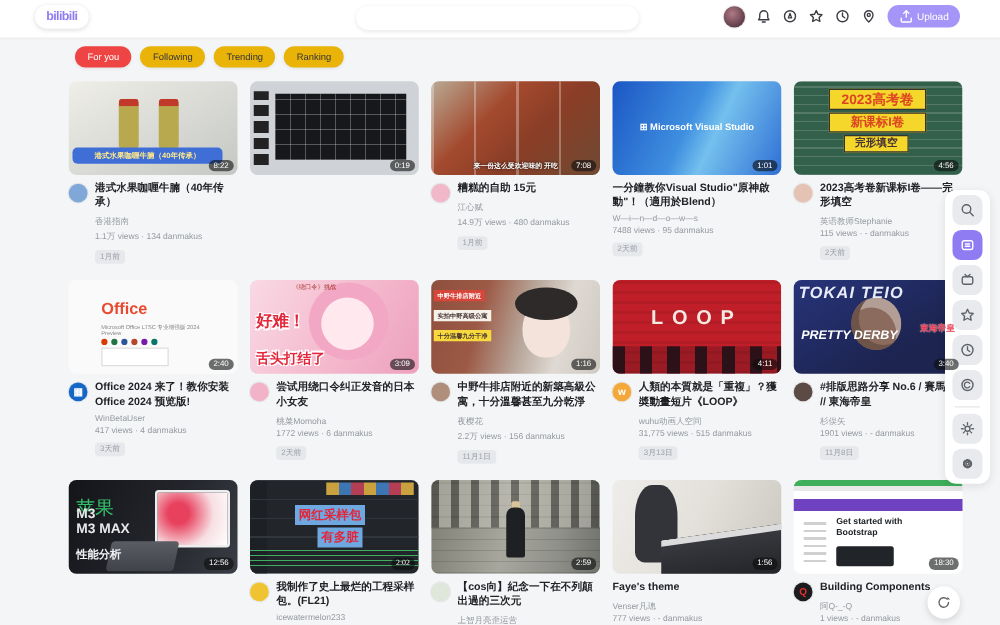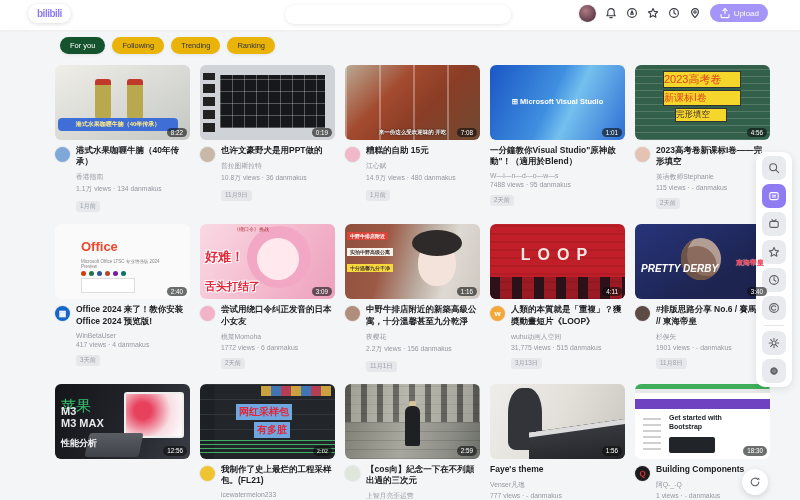--- a/index.html
+++ b/index.html
@@ -19,21 +19,21 @@
   .hdr-avatar{width:17px;height:17px;border-radius:50%;background:radial-gradient(circle at 40% 35%,#b07a86,#5a3a46 75%);
     box-shadow:0 0 0 1px #eee;cursor:pointer;}
   .hdr-ic{color:#3a3c42;display:flex;cursor:pointer;}
   .upload-btn{height:18px;padding:0 9px;border-radius:10px;background:#a695f8;color:#fff;font-size:8px;
     display:flex;align-items:center;gap:3px;border:none;cursor:pointer;}
 
   
   .tabs{display:flex;gap:7px;margin:7px 0 0 60px;}
   .tab{height:17px;padding:0 10px;border-radius:10px;background:#eab308;box-shadow:0 1px 3px rgba(0,0,0,.08);
     font-size:7.5px;color:#31343a;display:flex;align-items:center;cursor:pointer;}
-  .tab.active{background:#14532d;color:#fff;}
+  .tab.active{background:#ef4444;color:#fff;}
 
   
   .grid{margin:11px 0 0 55px;width:715px;display:grid;grid-template-columns:repeat(5,135px);column-gap:10px;row-gap:12px;}
   .card{width:135px;cursor:pointer;}
   .thumb{position:relative;height:75px;border-radius:6px;overflow:hidden;background:#ccc;}
   .dur{position:absolute;right:3px;bottom:3px;font-size:6.3px;line-height:1.5;background:rgba(12,13,14,.6);
     color:#fff;padding:0 4px;border-radius:5px;z-index:9;}
   .ov{position:absolute;z-index:5;}
   .meta{position:relative;padding-top:5px;}
   .avatar{position:absolute;left:0;top:7px;width:15px;height:15px;border-radius:50%;display:flex;align-items:center;
@@ -75,21 +75,21 @@
   .thumb--buffet{background:linear-gradient(135deg,#b9aa95 0%,#a34a2e 35%,#8a3d26 60%,#6f4a33 100%);}
   .thumb--buffet::before{content:'';position:absolute;inset:0;
     background:repeating-linear-gradient(90deg,rgba(255,255,255,.30) 0 2px,transparent 2px 34px);}
   .thumb--buffet .ov-0{left:2px;right:2px;bottom:4px;color:#fff;font-size:5.5px;font-weight:700;text-align:center;
     text-shadow:0 0 2px #000;}
 
   .thumb--vs{background:linear-gradient(115deg,#1b56c4,#3f8fe0 45%,#74c0ee 60%,#2f6fd4);}
   .thumb--vs .ov-0{left:0;right:0;top:32px;text-align:center;color:#fff;font-size:7.5px;font-weight:600;}
 
   .thumb--gaokao{background:#33604a;background-image:repeating-linear-gradient(0deg,rgba(255,255,255,.16) 0 1px,transparent 1px 7px);}
-  .thumb--gaokao .ov{left:28px;width:76px;background:#f5d62a;text-align:left;border:1px solid #333;font-weight:400;}
+  .thumb--gaokao .ov{left:28px;width:76px;background:#f5d62a;text-align:center;border:1px solid #333;font-weight:700;}
   .thumb--gaokao .ov-0{top:6px;color:#d42;font-size:11px;}
   .thumb--gaokao .ov-1{top:25px;color:#d42;font-size:10px;}
   .thumb--gaokao .ov-2{top:43px;left:40px;width:50px;color:#433;font-size:8.5px;}
 
   .thumb--office{background:#fafafa;}
   .thumb--office::before{content:'';position:absolute;left:26px;bottom:6px;width:52px;height:13px;background:#fff;border:1px solid #ddd;}
   .thumb--office::after{content:'';position:absolute;left:26px;top:47px;width:5px;height:5px;border-radius:50%;background:#d83b01;
     box-shadow:8px 0 0 #217346,16px 0 0 #2b579a,24px 0 0 #b7472a,32px 0 0 #7719aa,40px 0 0 #077568;}
   .thumb--office .ov-0{left:26px;top:15px;color:#e8492f;font-size:13px;font-weight:700;}
   .thumb--office .ov-1{left:26px;top:35px;width:84px;color:#888;font-size:4.5px;}
@@ -238,24 +238,20 @@
         </div>
         <div class="meta">
           <span class="avatar" style="background:#7fa8d9;color:#fff"></span>
           <div class="txt"><h3 class="title">港式水果咖喱牛腩（40年传承）</h3><div class="channel">香港指南</div><div class="stats">1.1万 views · 134 danmakus</div><span class="date">1月前</span></div>
         </div>
       </article>
       <article class="card">
         <div class="thumb thumb--ppt">
           <span class="dur">0:19</span>
         </div>
-        <div class="meta">
-          <span class="avatar" style="background:#c9b8a8;color:#fff"></span>
-          <div class="txt"><h3 class="title">也许文豪野犬是用PPT做的</h3><div class="channel">普拉图斯拉特</div><div class="stats">10.8万 views · 36 danmakus</div><span class="date">11月9日</span></div>
-        </div>
       </article>
       <article class="card">
         <div class="thumb thumb--buffet">
           <span class="ov ov-0">来一份这么受欢迎味的 开吃</span>
           <span class="dur">7:08</span>
         </div>
         <div class="meta">
           <span class="avatar" style="background:#f0b8c8;color:#fff"></span>
           <div class="txt"><h3 class="title">糟糕的自助 15元</h3><div class="channel">江心赋</div><div class="stats">14.9万 views · 480 danmakus</div><span class="date">1月前</span></div>
         </div>
@@ -321,20 +317,21 @@
           <span class="ov ov-0">LOOP</span>
           <span class="dur">4:11</span>
         </div>
         <div class="meta">
           <span class="avatar" style="background:#f5a83a;color:#fff">w</span>
           <div class="txt"><h3 class="title">人類的本質就是「重複」？獲奬動畫短片《LOOP》</h3><div class="channel">wuhu动画人空间</div><div class="stats">31,775 views · 515 danmakus</div><span class="date">3月13日</span></div>
         </div>
       </article>
       <article class="card">
         <div class="thumb thumb--teio">
+          <span class="ov ov-0">TOKAI TEIO</span>
           <span class="ov ov-1">東海帝皇</span>
           <span class="ov ov-2">PRETTY DERBY</span>
           <span class="dur">3:40</span>
         </div>
         <div class="meta">
           <span class="avatar" style="background:#5c4a44;color:#fff"></span>
           <div class="txt"><h3 class="title">#排版思路分享 No.6 / 賽馬娘 // 東海帝皇</h3><div class="channel">杉俣矢</div><div class="stats">1901 views · - danmakus</div><span class="date">11月8日</span></div>
         </div>
       </article>
       <article class="card">

